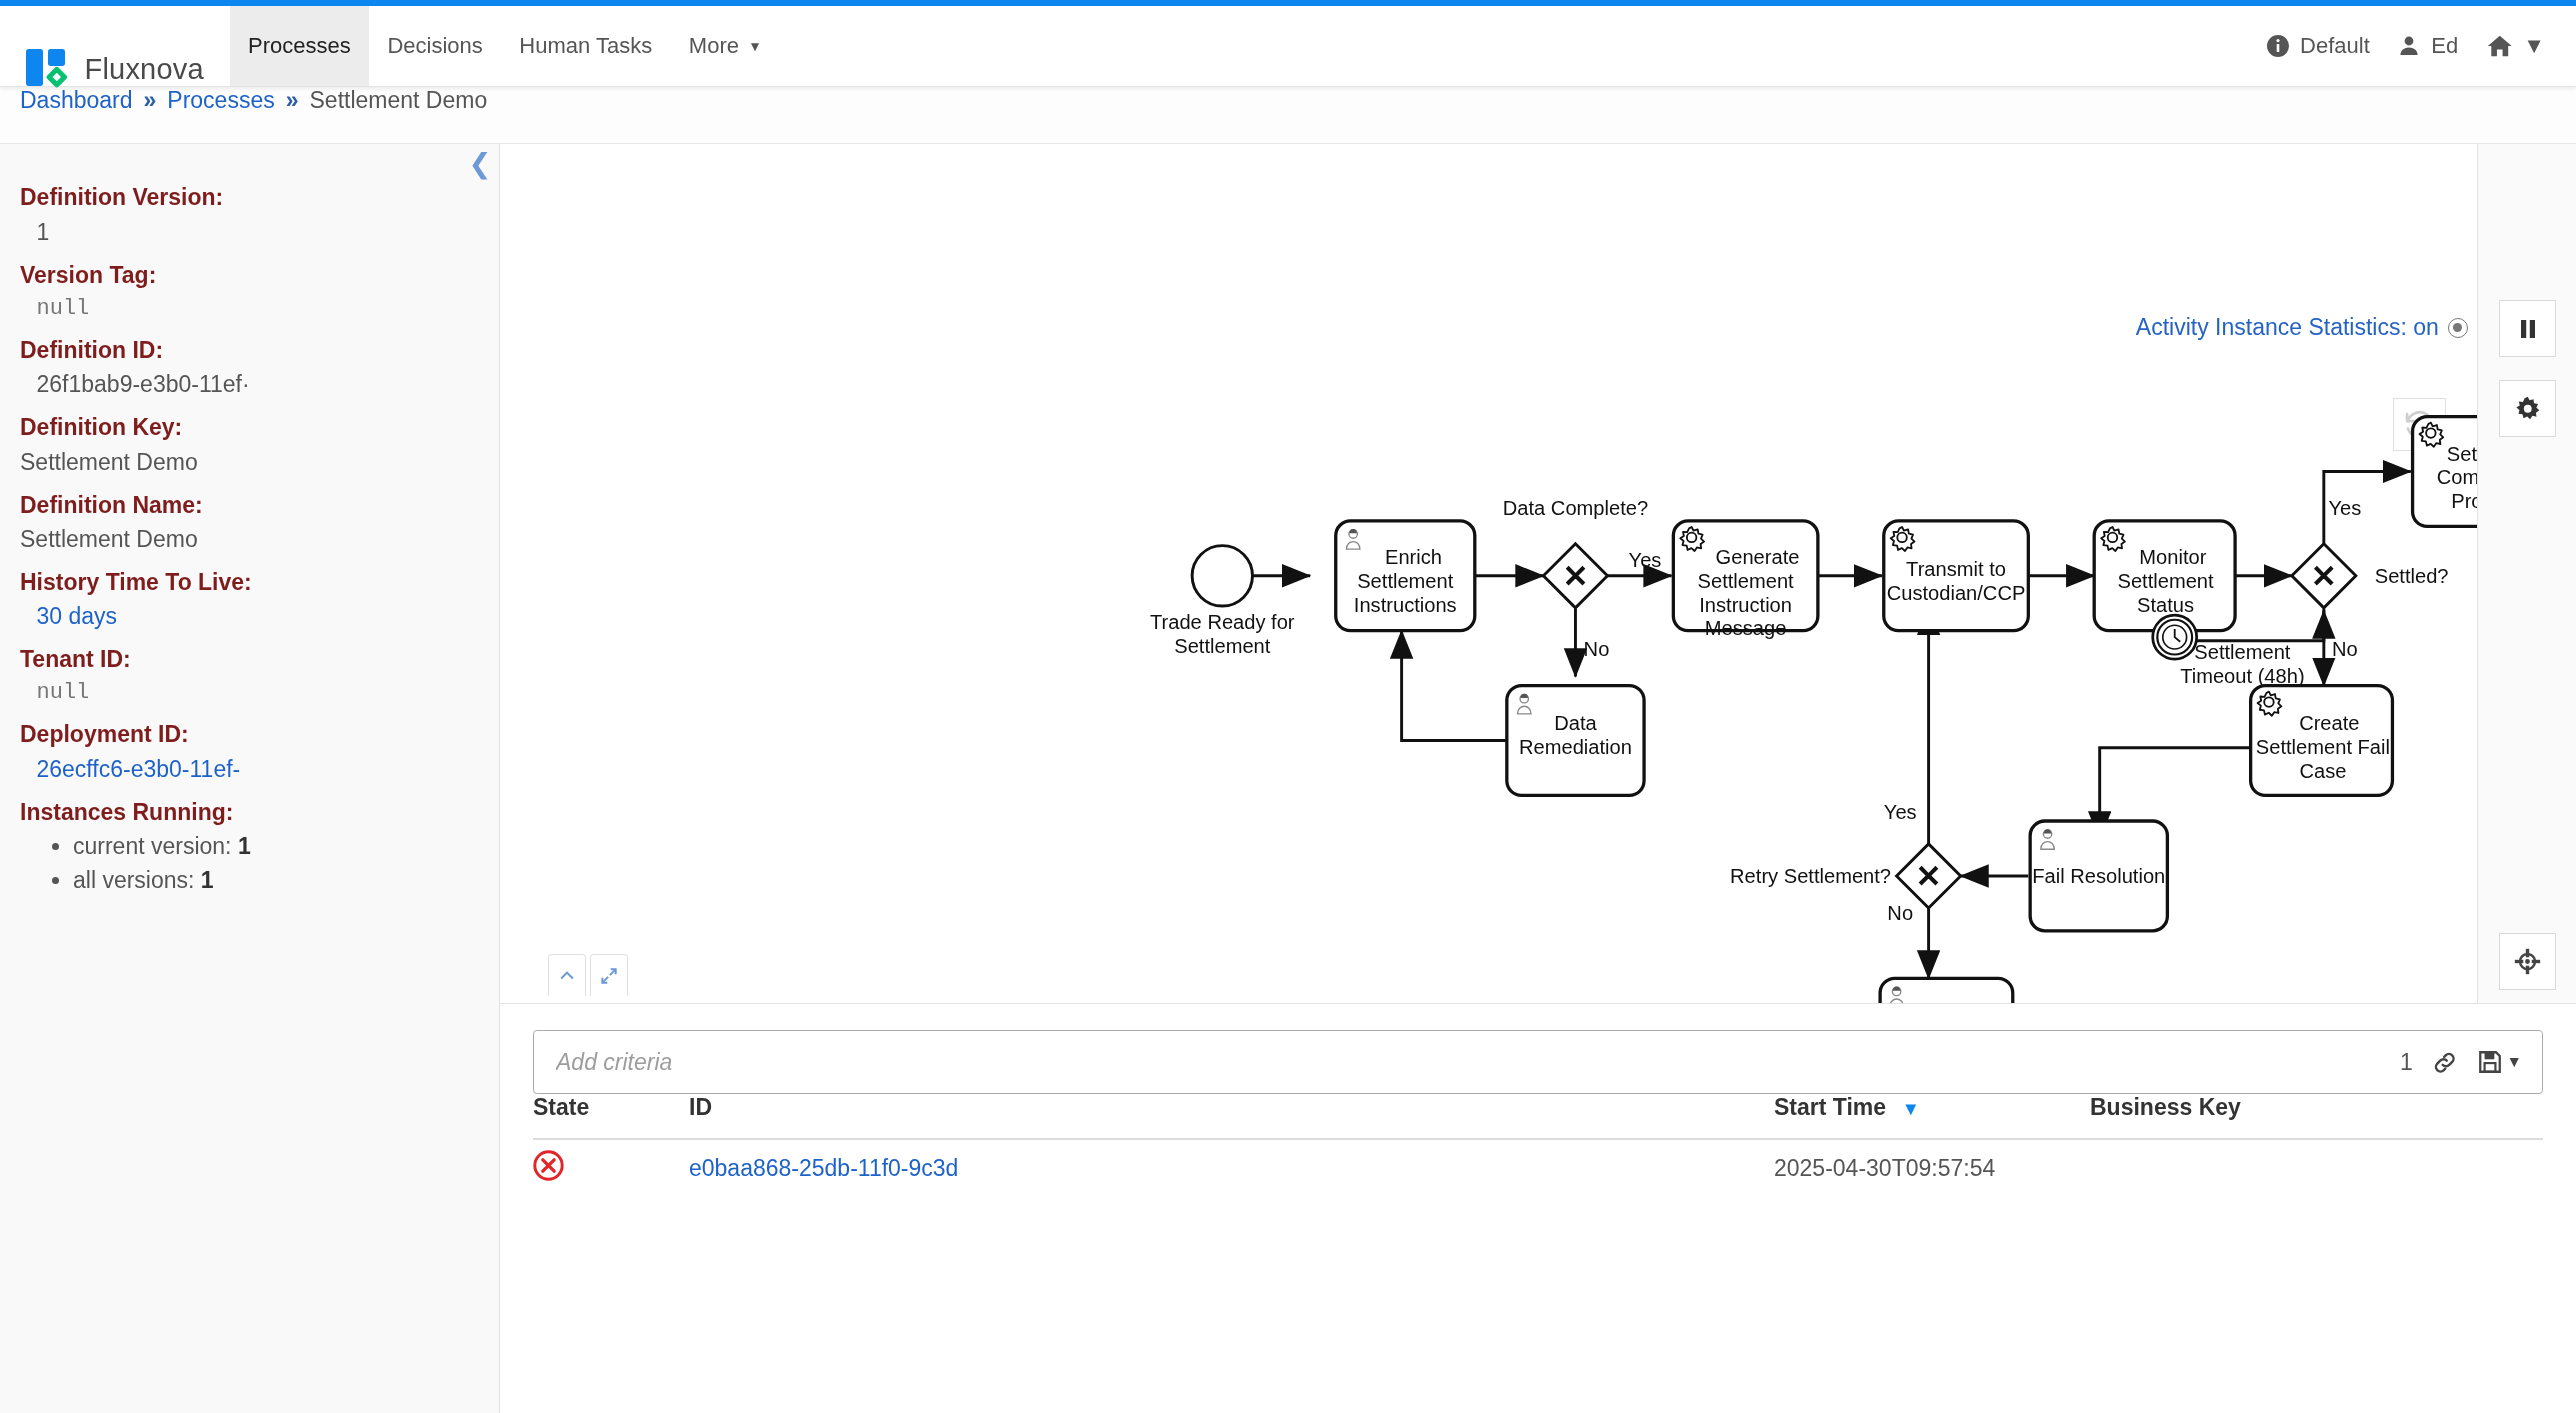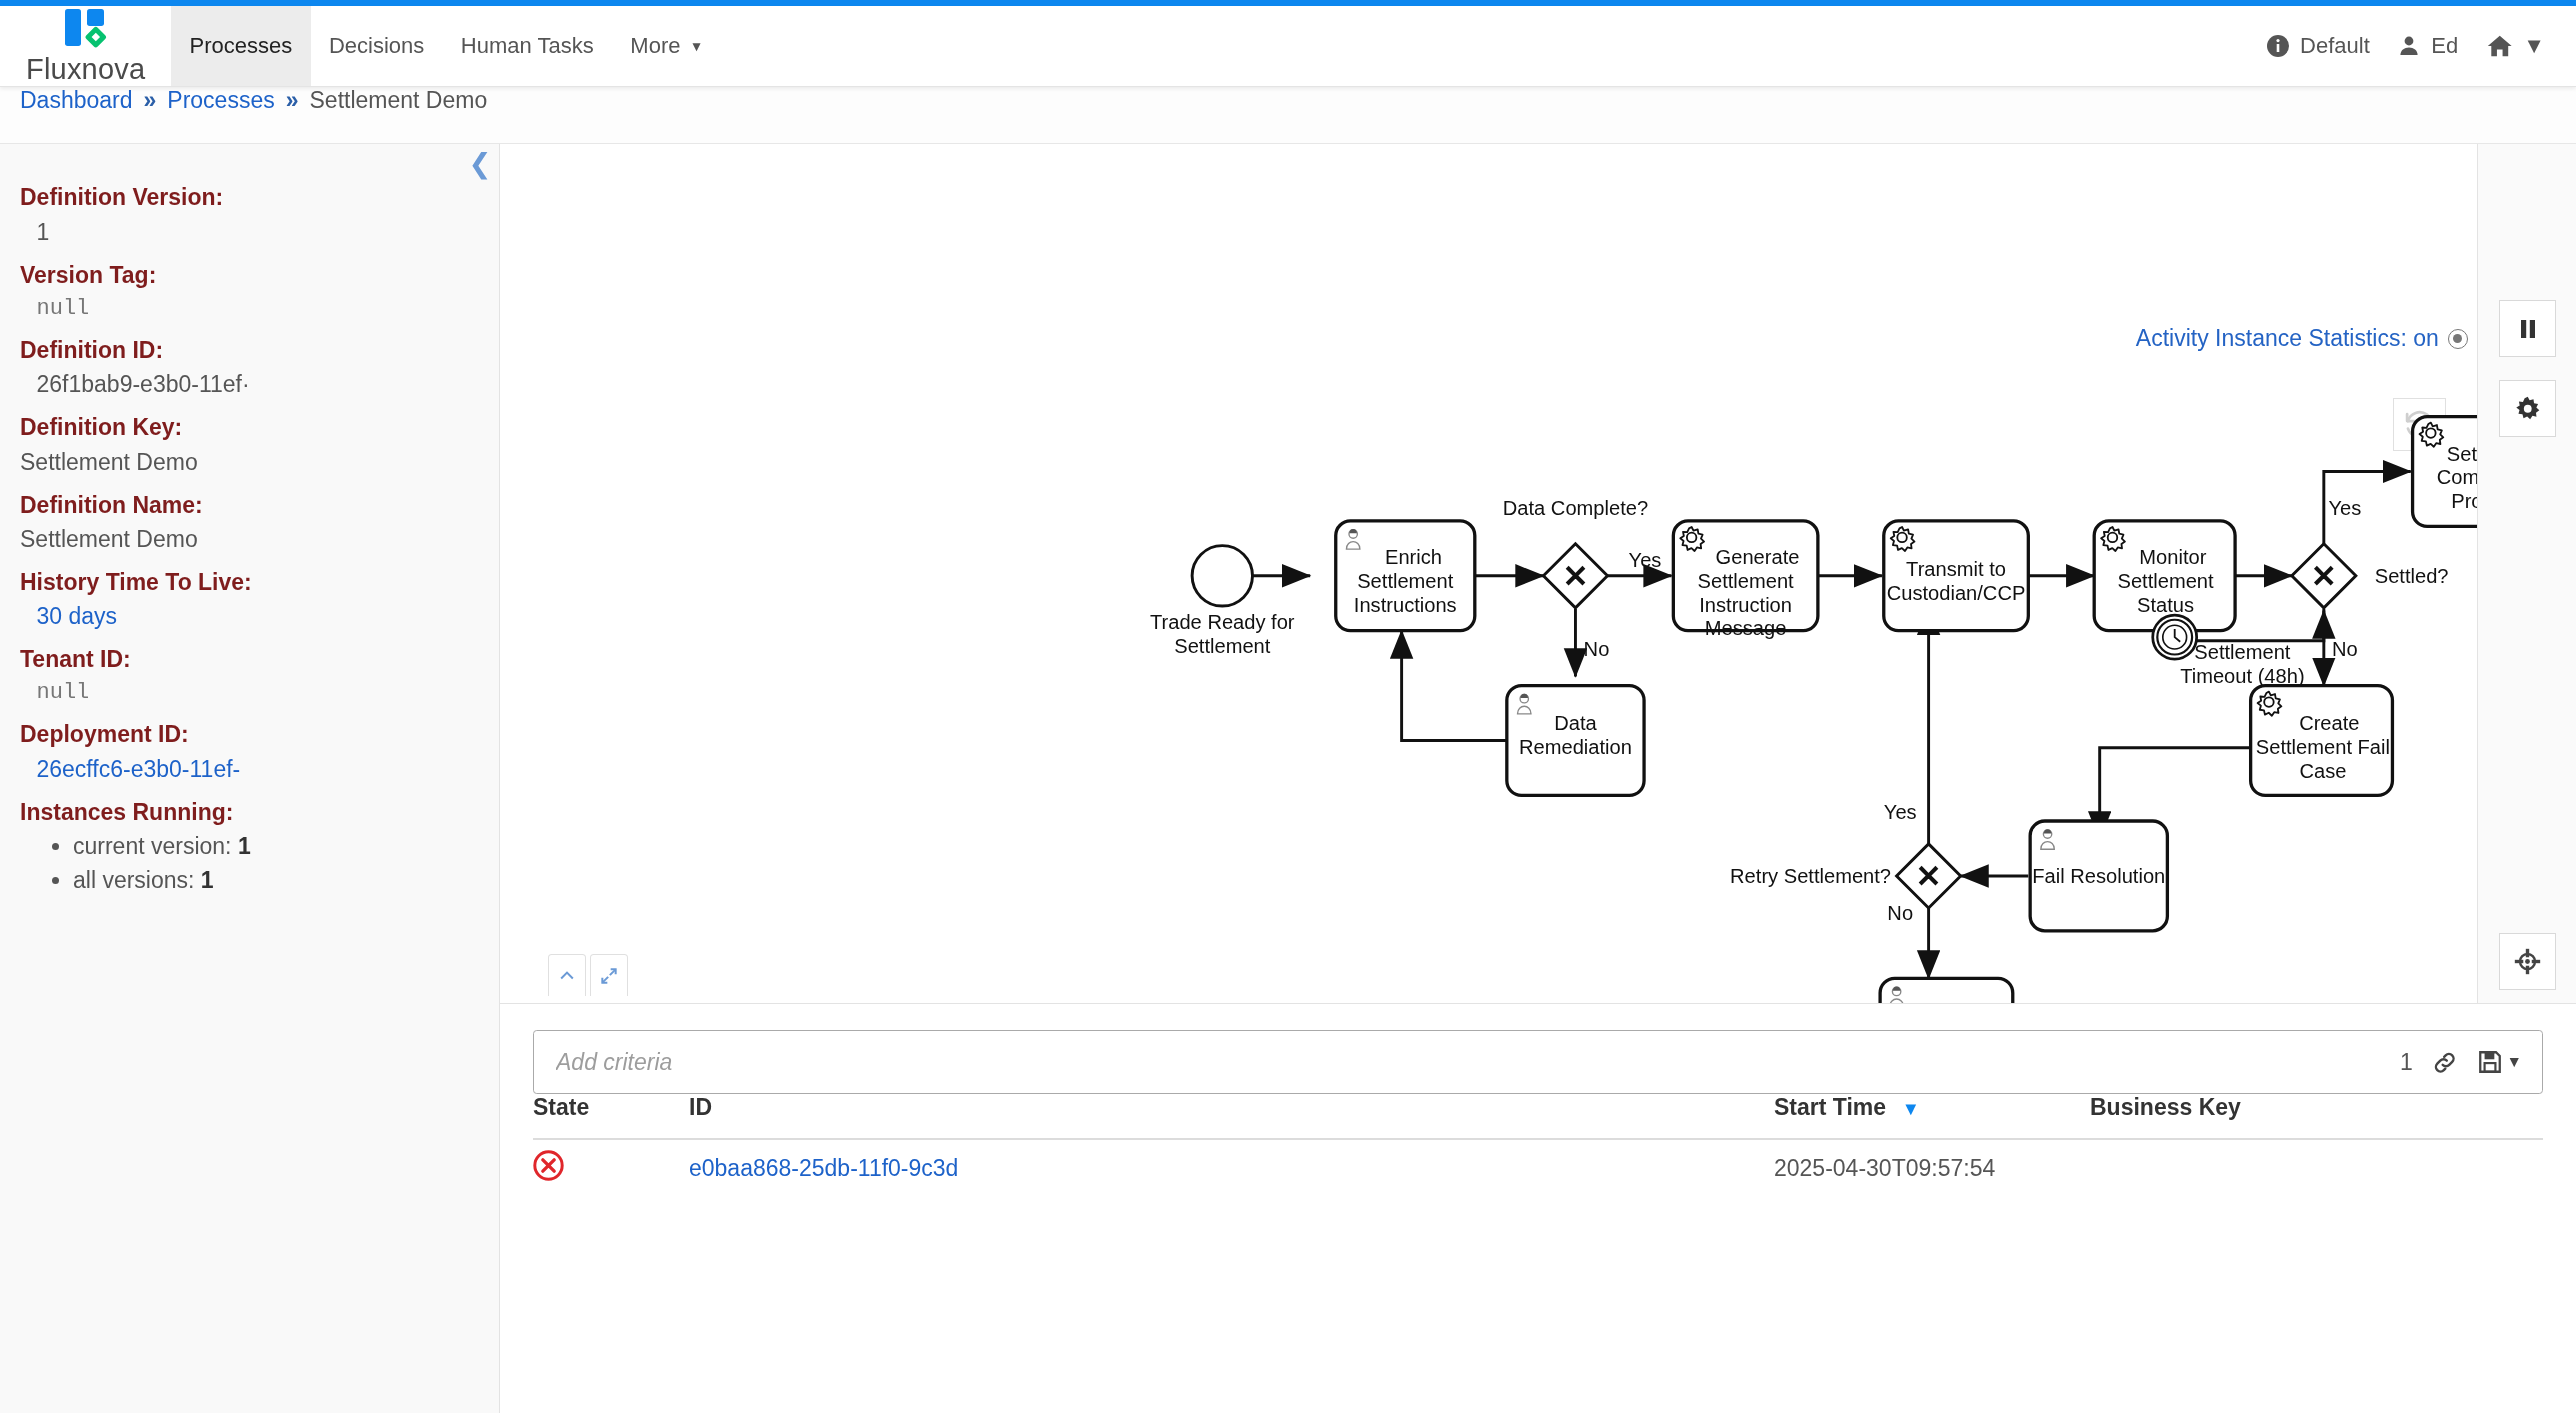--- a/index.html
+++ b/index.html
@@ -14,21 +14,21 @@
   
   .accent-bar { height: 6.4px; background: #0d87ef; width: 100%; }
 
   
   .header {
     height: 81px; display: flex; align-items: stretch;
     background: #fff; border-bottom: 0.9px solid #e4e4e4;
     box-shadow: 0 1.8px 3.7px rgba(0,0,0,.07);
     position: relative; z-index: 5;
   }
-  .brand { display:flex; align-items:center; padding: 0 26px 0 26px; gap: 16.5px; flex-direction: column; }
+  .brand { display:flex; align-items:flex-end; padding: 0 26px 0 26px; gap: 16.5px; }
   .logo { width: 42px; height: 40px; position: relative; }
   .logo .bar { position:absolute; left:0; top:2.7px; width:16.5px; height:37px; background:#0d87ef; border-radius:2.7px; }
   .logo .sq  { position:absolute; left:22px; top:2.7px; width:17.4px; height:16.5px; background:#0d87ef; border-radius:2.7px; }
   .logo .dia { position:absolute; left:23px; top:23px; width:15.6px; height:15.6px; background:#06c270;
                transform: rotate(45deg); border-radius:2.7px; }
   .logo .dia:after { content:""; position:absolute; left:4.6px; top:4.6px; width:6.4px; height:6.4px; background:#fff; transform: rotate(0deg); }
   .brand-name { font-size: 29px; color: #4a4a4a; letter-spacing: 0.2px; }
 
   .nav { display:flex; align-items:stretch; }
   .nav-item {
@@ -73,21 +73,21 @@
   .sb-value.link { color:#1d62c9; cursor:pointer; }
   .sb-list { margin: 5.5px 0 0 0; padding-left: 53px; font-size: 23px; color:#555; }
   .sb-list li { margin-top: 7.3px; }
   .sb-list li b { color:#333; }
 
   
   .content { flex:1; display:flex; flex-direction:column; background:#fff; min-width:0; }
   .diagram-area { position:relative; height: 860px; border-bottom:0.9px solid #e3e3e3; background:#fff; overflow:hidden; }
 
   .stats-toggle {
-    position:absolute; right: 108px; top: 181px; font-size: 23px; color:#2463c4;
+    position:absolute; right: 108px; top: 170px; font-size: 23px; color:#2463c4;
     display:flex; align-items:center; gap:9.2px; cursor:pointer; white-space:nowrap;
   }
   .radio-on { width:20px; height:20px; border:1.8px solid #777; border-radius:50%; display:inline-block; position:relative; }
   .radio-on:after { content:""; position:absolute; left:3.7px; top:3.7px; width:9.2px; height:9.2px; border-radius:50%; background:#777; }
 
   .right-rail {
     position:absolute; right:0; top:0; bottom:0; width: 99px;
     background:#fafafa; border-left:0.9px solid #e3e3e3;
   }
   .rail-btn {

